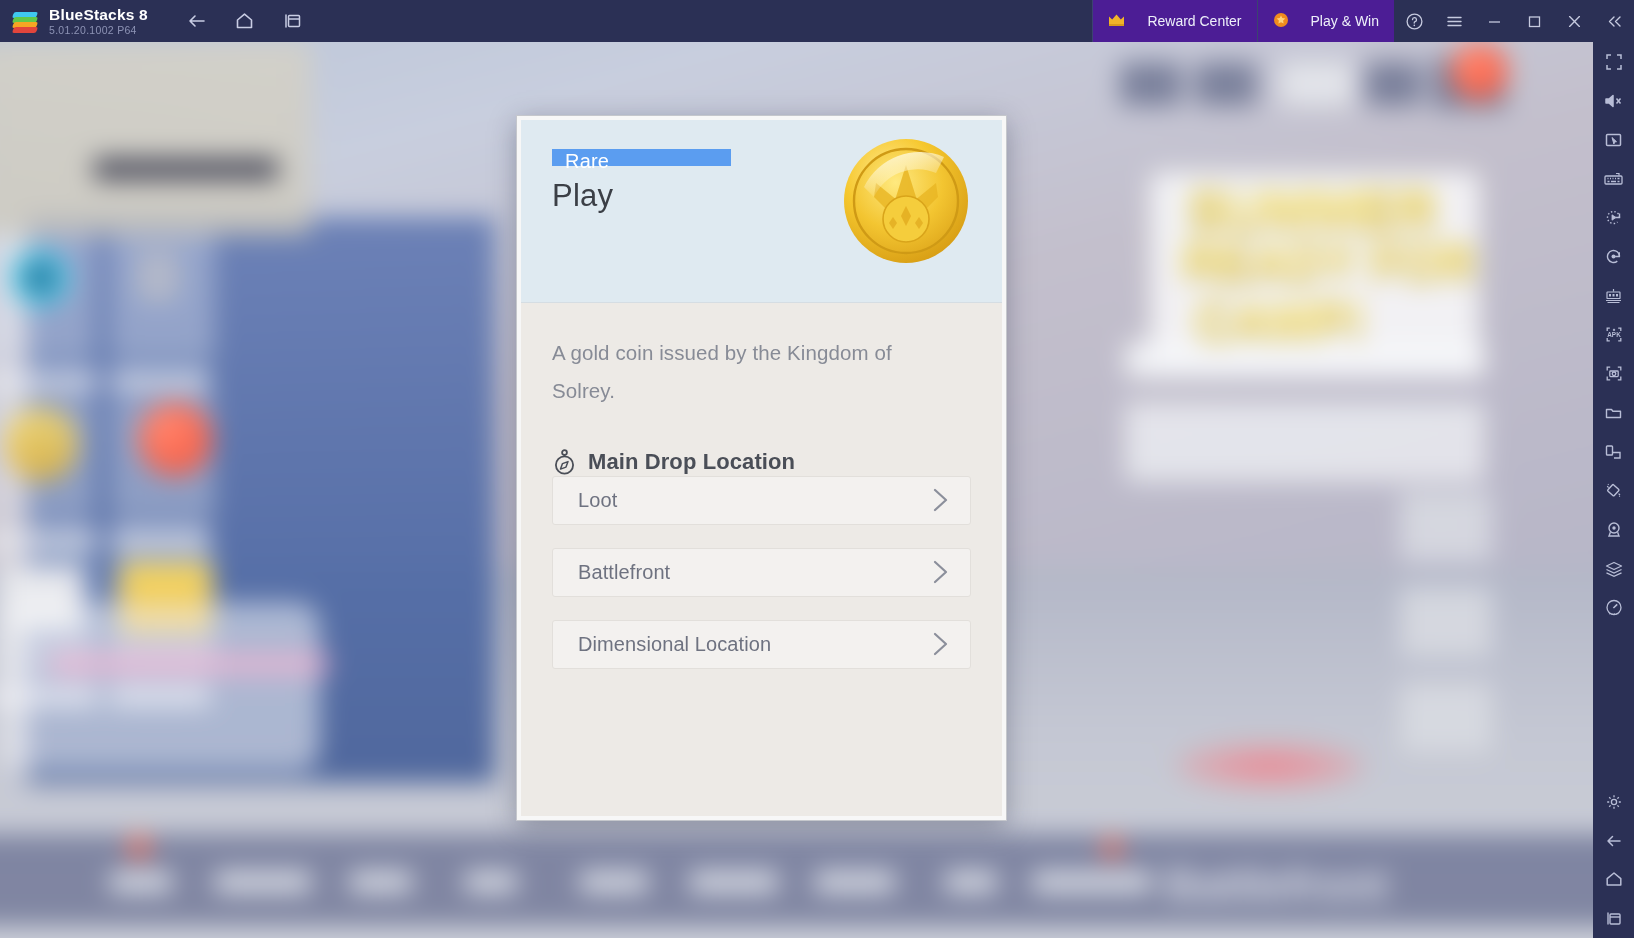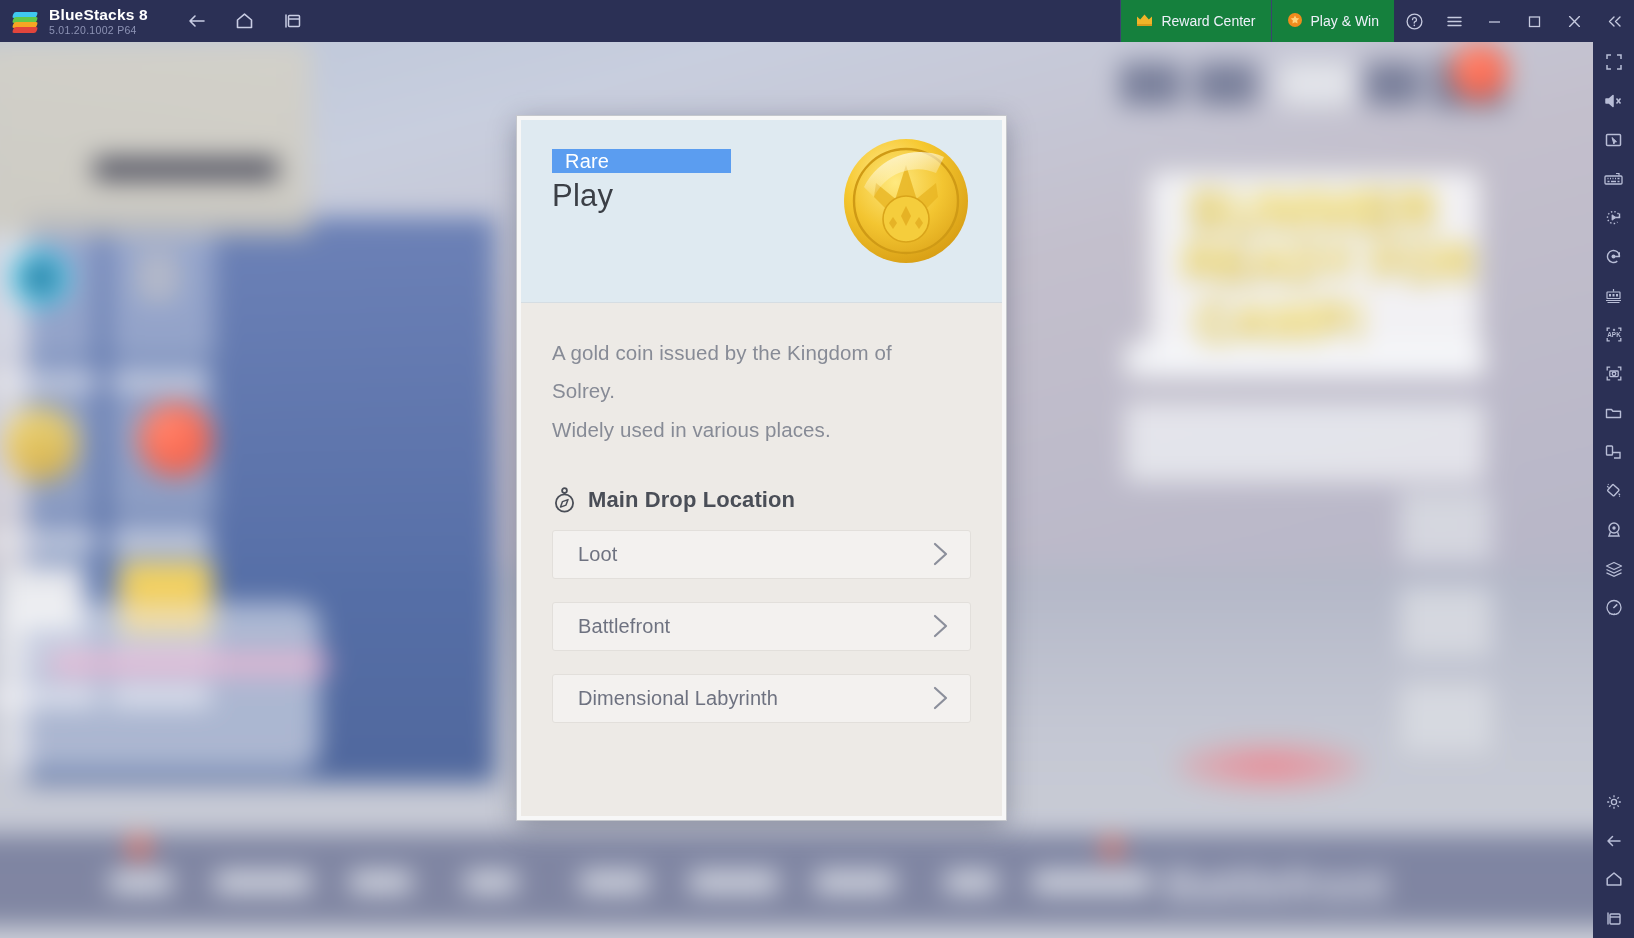--- a/index.html
+++ b/index.html
@@ -24,22 +24,22 @@
   .bs-name .t1{ font-size:15.5px; font-weight:bold; color:#ffffff; letter-spacing:.2px; display:block; }
   .bs-name .t2{ font-size:10.5px; color:#8d93b5; margin-top:3px; display:block; letter-spacing:.3px; }
 
   .navgrp{ display:flex; align-items:center; margin-left:34px; gap:18px; }
   .navbtn{ width:30px; height:30px; display:flex; align-items:center; justify-content:center;
      color:#c9cde4; cursor:pointer; }
   .navbtn svg{ display:block; }
 
   .spacer{ flex:1 1 auto; }
 
-  .pillbtn{ height:42px; display:flex; align-items:center; gap:8px; padding:0 15px;
-     background:#15803d; font-size:14px; color:#eef0fa; cursor:pointer;
+  .pillbtn{ height:42px; display:flex; align-items:center; gap:22px; padding:0 15px;
+     background:#4c1d95; font-size:14px; color:#eef0fa; cursor:pointer;
      border-left:1px solid #3c4371; }
   .pillbtn:last-of-type{ border-right:1px solid #3c4371; }
 
   .winbtns{ display:flex; align-items:center; }
   .winbtn{ width:40px; height:42px; display:flex; align-items:center; justify-content:center;
      color:#c6cadf; cursor:pointer; }
 
   
   #viewport{
     position:absolute; left:0; top:42px; width:1593px; height:896px;
@@ -99,35 +99,35 @@
     position:absolute; left:517px; top:116px; width:489px; height:704px;
     background:#edeae6; border:4px solid #f7f7f7; outline:1px solid #c5c7cc;
     box-shadow:0 6px 26px rgba(30,35,60,.35); z-index:20;
     display:flex; flex-direction:column;
   }
   .dlg-header{
     height:183px; background:#dfeaf1; position:relative; flex:none;
     border-bottom:1px solid #d5dde3;
   }
   .rarity{
-    position:absolute; left:31px; top:29px; min-width:179px; height:24px;
+    position:absolute; left:31px; top:29px; min-width:179px; height:17px;
     background:#5b9df0; color:#ffffff; font-size:20px; line-height:25px;
     padding:0 6px 0 13px; letter-spacing:.2px;
   }
   .itemname{
     position:absolute; left:31px; top:58px; font-size:31px; color:#3b3f46;
     letter-spacing:.2px;
   }
   .coinwrap{ position:absolute; right:30px; top:15px; width:132px; height:132px; }
 
   .dlg-body{ flex:1 1 auto; padding:31px 31px 0 31px; }
   .desc{ font-size:20.5px; color:#878b96; line-height:1.87; letter-spacing:.1px; }
 
   .dropblock{ margin-top:38px; }
-  .drop-head{ display:flex; align-items:center; gap:11px; margin-bottom:16px; }
+  .drop-head{ display:flex; align-items:center; gap:11px; }
   .drop-head .ttl{ font-size:22px; color:#4a4e57; font-weight:bold; letter-spacing:.1px; }
   .compass{ color:#4a4e57; display:block; }
 
   .droprow{
     height:49px; background:#f3f1ef; border:1px solid #e2dfdb; border-radius:3px;
     display:flex; align-items:center; justify-content:space-between;
     padding:0 18px 0 25px; margin-bottom:23px; cursor:pointer;
   }
   .droprow .lbl{ font-size:20px; color:#6e7280; letter-spacing:.1px; }
   .chev{ color:#8b8f9b; display:block; }
@@ -385,21 +385,20 @@
         <path d="M79 82 L83 88 L79 94 L75 88 Z" fill="#e0a81c" opacity=".7"></path>
         <path d="M24 52 A62 62 0 0 1 104 22 L96 38 A48 48 0 0 0 34 62 Z" fill="url(#gloss)"></path>
       </svg>
     </div>
   </div>
 
   <div class="dlg-body">
     <div class="desc">
       <div>A gold coin issued by the Kingdom of</div>
       <div>Solrey.</div>
-      <div>Widely used in various places.</div>
     </div>
 
     <div class="dropblock">
       <div class="drop-head">
         <span>
           <svg class="compass" width="25" height="27" viewBox="0 0 25 27" fill="none" stroke="currentColor" stroke-width="1.8">
             <circle cx="12.5" cy="16" r="8.6"></circle>
             <circle cx="12.5" cy="3.6" r="2.4"></circle>
             <path d="M12.5 6v1.4"></path>
             <path d="M16 12.6l-2 5.5-5.5 2 2-5.5z" stroke-linejoin="round" stroke-width="1.5"></path>
@@ -420,21 +419,21 @@
       <div class="droprow">
         <span class="lbl">Battlefront</span>
         <span>
           <svg class="chev" width="24" height="30" viewBox="0 0 24 30" fill="none" stroke="currentColor" stroke-width="2.2" stroke-linecap="round" stroke-linejoin="round">
             <path d="M7 5l11 10L7 25"></path>
             </svg>
         </span>
       </div>
 
       <div class="droprow">
-        <span class="lbl">Dimensional Labyrinth</span>
+        <span class="lbl">Dimensional Location</span>
         <span>
           <svg class="chev" width="24" height="30" viewBox="0 0 24 30" fill="none" stroke="currentColor" stroke-width="2.2" stroke-linecap="round" stroke-linejoin="round">
             <path d="M7 5l11 10L7 25"></path>
             </svg>
         </span>
       </div>
     </div>
   </div>
 </div>
 

